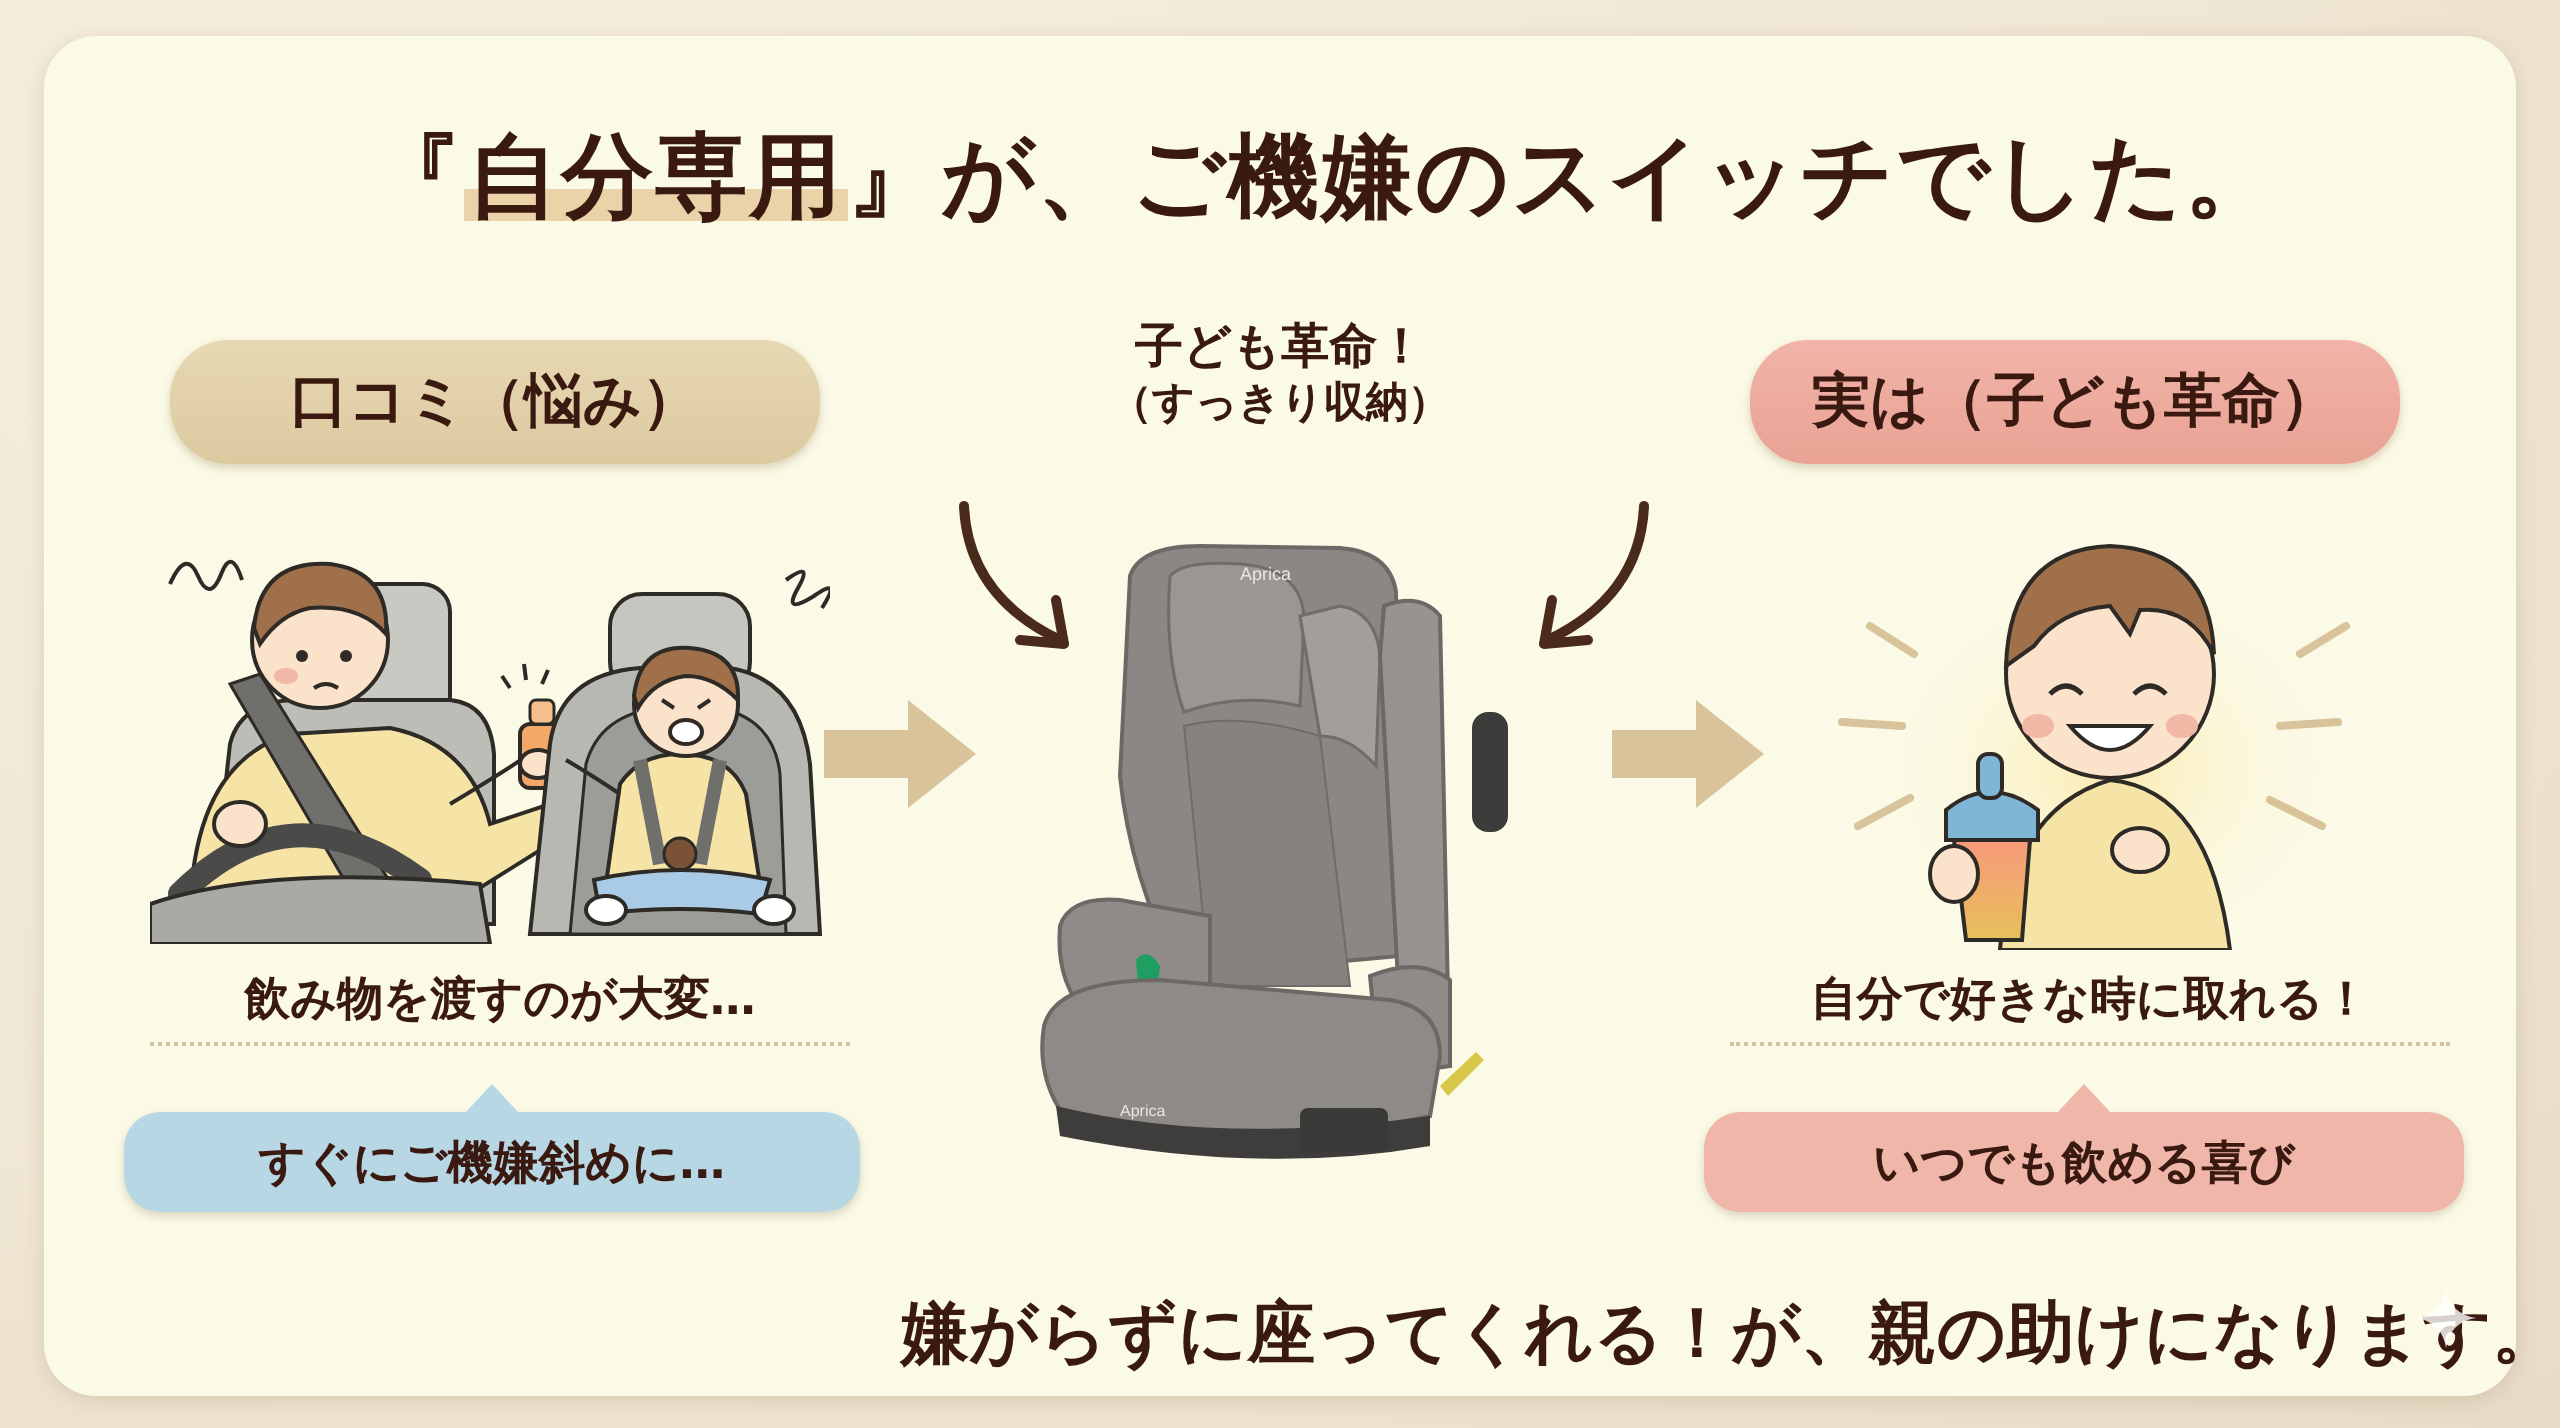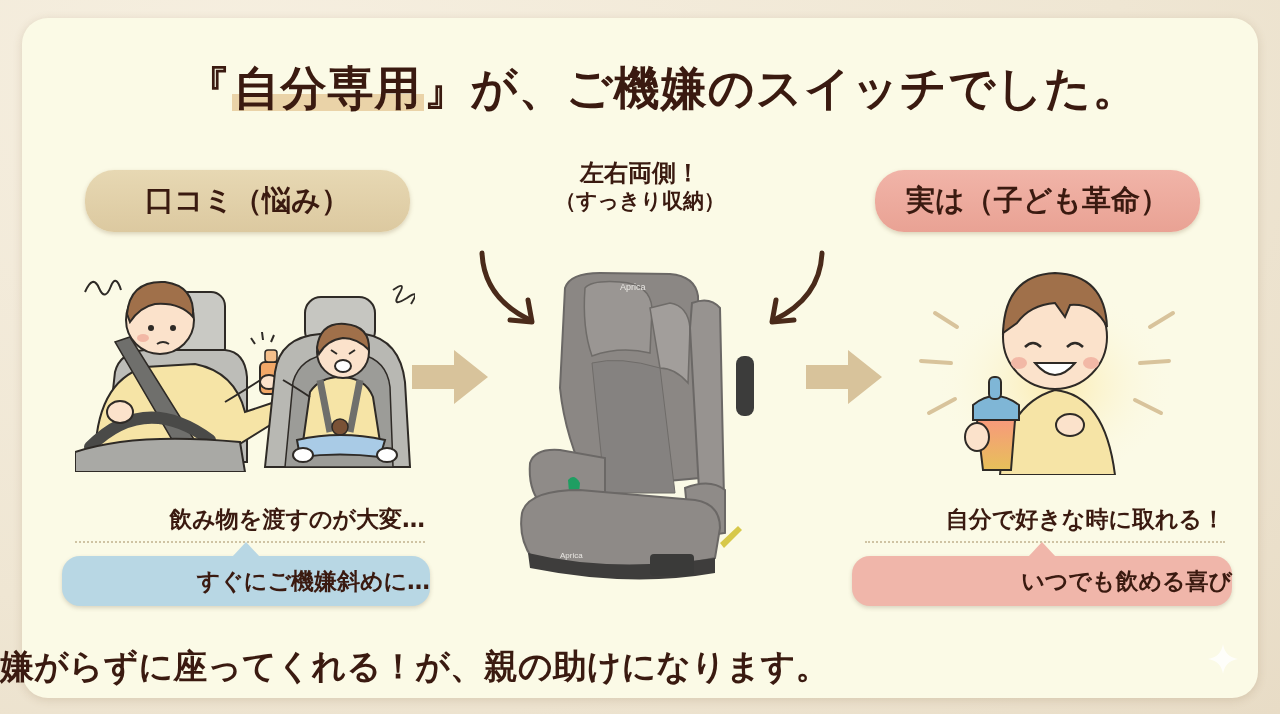--- a/index.html
+++ b/index.html
@@ -37,43 +37,42 @@
     }
     .feature .l1 { font-size: 24px; line-height: 30px; }
     .feature .l2 {
       font-size: 24px; line-height: 30px;
       background: linear-gradient(to bottom, transparent 70%, #ddc399 70%, #ddc399 92%, transparent 92%);
       display: inline-block; padding: 0 4px;
     }
     .feature .l3 { font-size: 21px; line-height: 26px; }
     .caption {
       position: absolute; font-size: 23px; font-weight: bold; color: #3a1a10;
-      text-align: right; padding-bottom: 6px;
+      text-align: center; padding-bottom: 6px;
       border-bottom: 2px dotted #cfc3a3;
-      margin-top: 20px;
     }
     .cap-left { left: 75px; top: 484px; width: 350px; }
     .cap-right { left: 865px; top: 484px; width: 360px; }
     .bubble {
       position: absolute; height: 50px; border-radius: 18px;
-      display: flex; align-items: center; justify-content: flex-end;
+      display: flex; align-items: center; justify-content: center;
       font-size: 23px; font-weight: bold; color: #3a1a10;
       box-shadow: 0 2px 4px rgba(100,80,60,0.22);
     }
     .bubble::before {
       content: ""; position: absolute; top: -14px; left: 50%; margin-left: -14px;
       border-left: 14px solid transparent; border-right: 14px solid transparent;
       border-bottom: 15px solid;
     }
     .bubble-left { left: 62px; top: 556px; width: 368px; background: #b8d7e4; }
     .bubble-left::before { border-bottom-color: #b8d7e4; }
     .bubble-right { left: 852px; top: 556px; width: 380px; background: #f0b6aa; }
     .bubble-right::before { border-bottom-color: #f0b6aa; }
     .bottom {
-      position: absolute; left: 0; top: 644px; width: 1280px; text-align: left;
+      position: absolute; left: 0; top: 644px; width: 1280px; text-align: right;
       font-size: 34px; font-weight: bold; color: #3a1a10;
     }
     .illus { position: absolute; }
     .sparkle { position: absolute; left: 1208px; top: 644px; width: 30px; height: 30px; }
   </style>
 </head>
 <body>
 
 <div class="card"></div>
 
@@ -83,21 +82,21 @@
 
 <div class="pill pill-left">
   <span>口コミ（悩み）</span>
 </div>
 
 <div class="pill pill-right">
   <span>実は（子ども革命）</span>
 </div>
 
 <div class="feature">
-  <div class="l1">左右両側！</div>
+  <div class="l1">子ども革命！</div>
   <div class="l3">（すっきり収納）</div>
 </div>
 
 <svg class="illus" style="left:75px; top:262px;" width="340" height="210" viewBox="0 0 340 210">
 
   <rect x="95" y="30" width="55" height="70" rx="14" fill="#c9c9c4" stroke="#2e2a26" stroke-width="2"></rect>
 
   <path d="M30 200 L40 110 Q45 90 70 88 L150 88 Q170 90 172 115 L172 200 Z" fill="#bdbdb8" stroke="#2e2a26" stroke-width="2"></path>
 
   <path d="M20 200 Q20 120 70 105 L120 102 Q160 110 170 150 L200 140 Q210 150 200 160 L160 185 L150 200 Z" fill="#f6e4a6" stroke="#2e2a26" stroke-width="2"></path>

